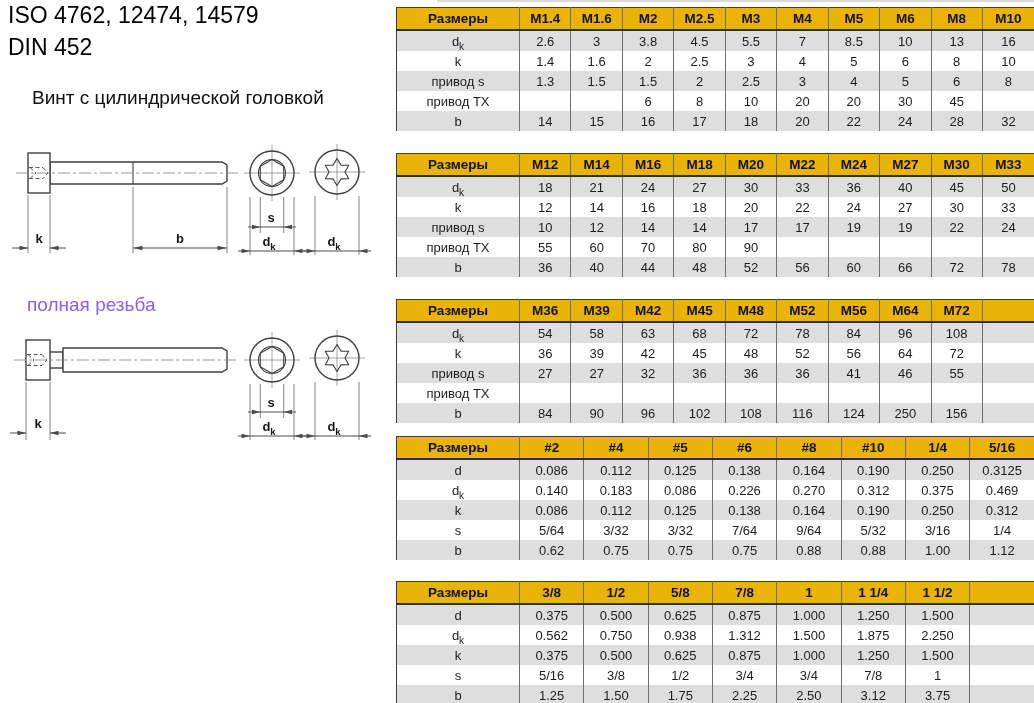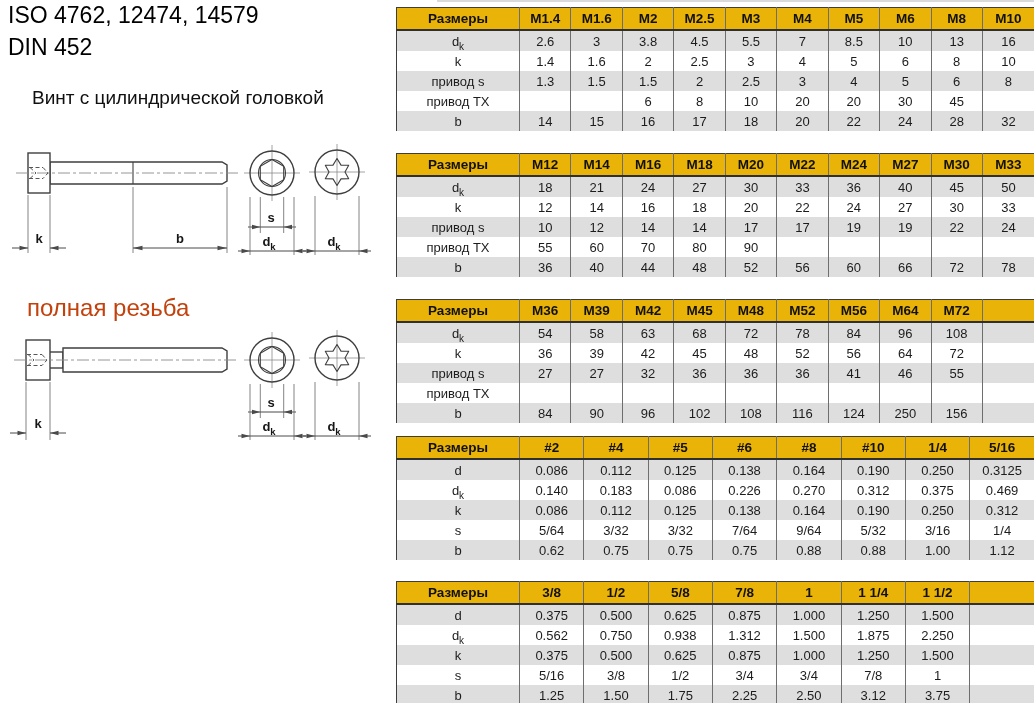--- a/index.html
+++ b/index.html
@@ -5,21 +5,21 @@
   html,body{margin:0;padding:0;}
   body{
     width:1034px;height:703px;position:relative;overflow:hidden;
     background:#ffffff;font-family:"Liberation Sans",sans-serif;
   }
   
   .title-line{position:absolute;left:8px;font-size:23px;font-weight:normal;color:#000;white-space:nowrap;}
   #title1{top:2px;}
   #title2{top:34px;}
   #subtitle{position:absolute;left:8px;top:87px;font-size:19px;color:#101010;white-space:nowrap;margin-left:24px;}
-  #fullthread{position:absolute;left:27px;top:294px;font-size:24px;color:#c2410c;white-space:nowrap;}
+  #fullthread{position:absolute;left:27px;top:294px;font-size:19px;color:#8b5cf6;white-space:nowrap;}
   
   svg.drawing{position:absolute;left:0;}
   #d1{top:143px;}
   #d2{top:330px;}
   svg .outline{fill:#ffffff;stroke:#3f3f3f;stroke-width:1.4;}
   svg .thin{stroke:#3f3f3f;stroke-width:1.1;fill:none;}
   svg .hidden-l{stroke:#555;stroke-width:1;fill:none;stroke-dasharray:4 2.5;}
   svg .centerline{stroke:#8a8a8a;stroke-width:0.9;stroke-dasharray:12 3 3 3;fill:none;}
   svg .cross{stroke:#8a8a8a;stroke-width:0.8;fill:none;}
   svg .ext{stroke:#777;stroke-width:0.9;fill:none;}

